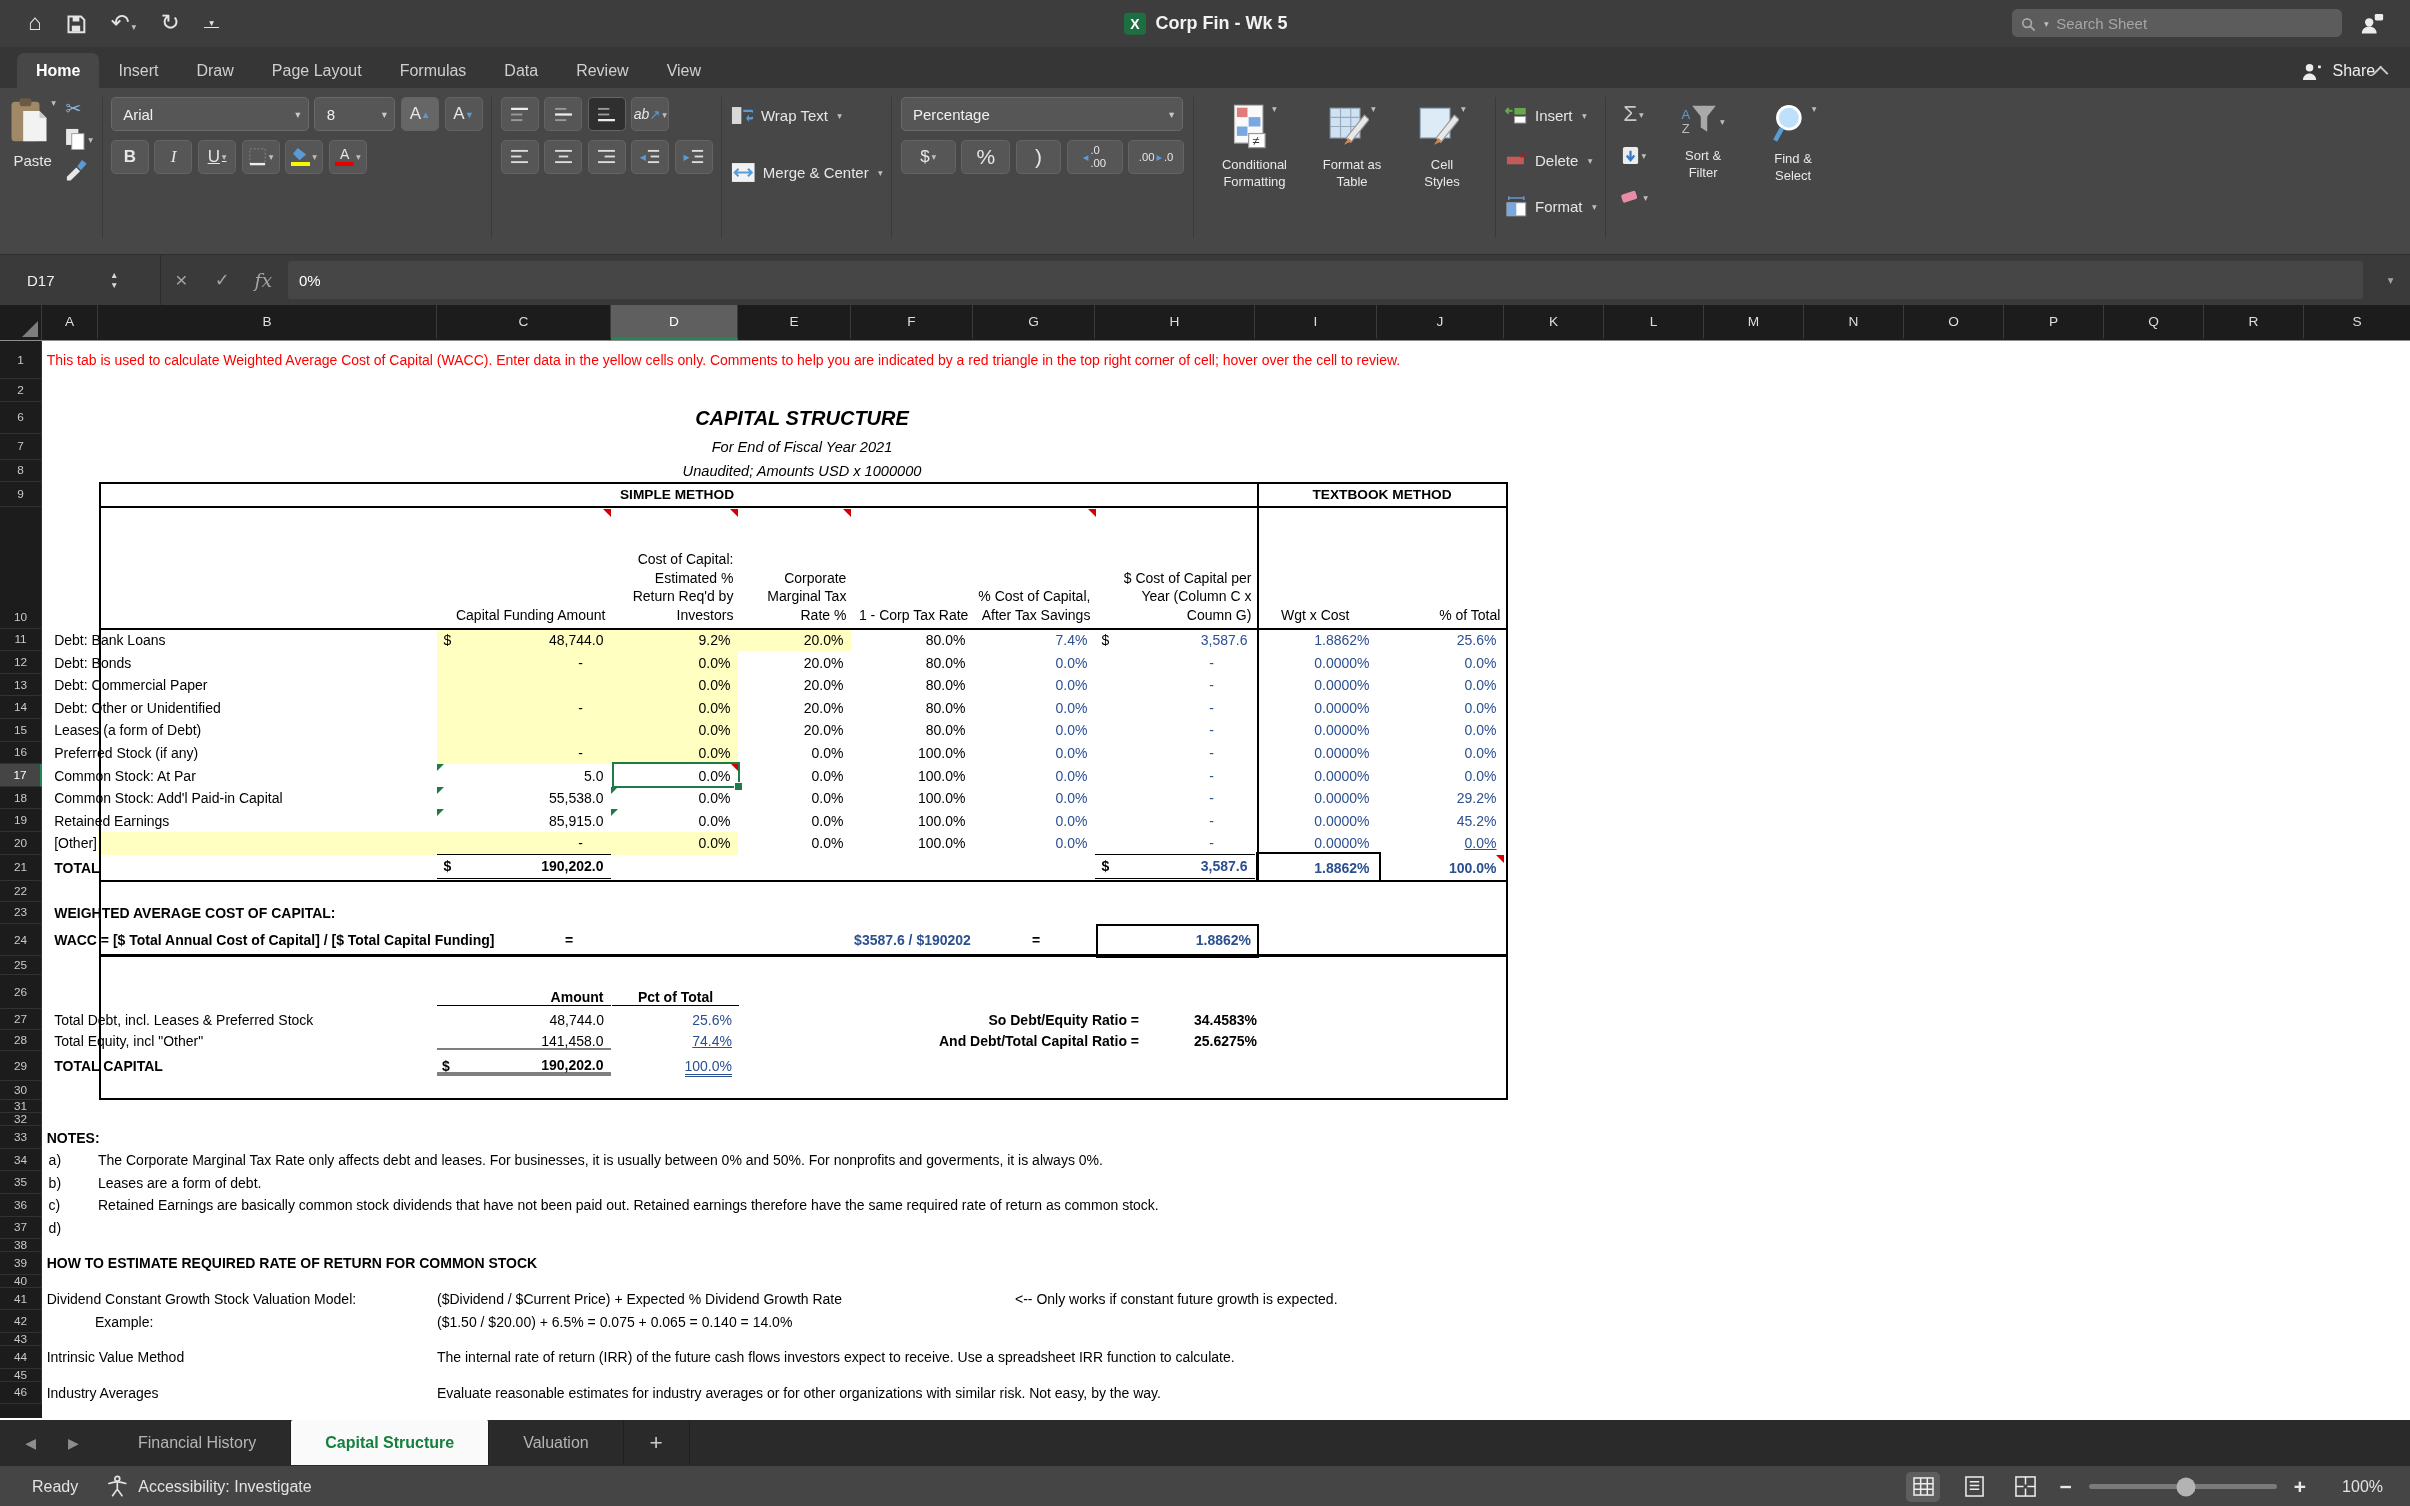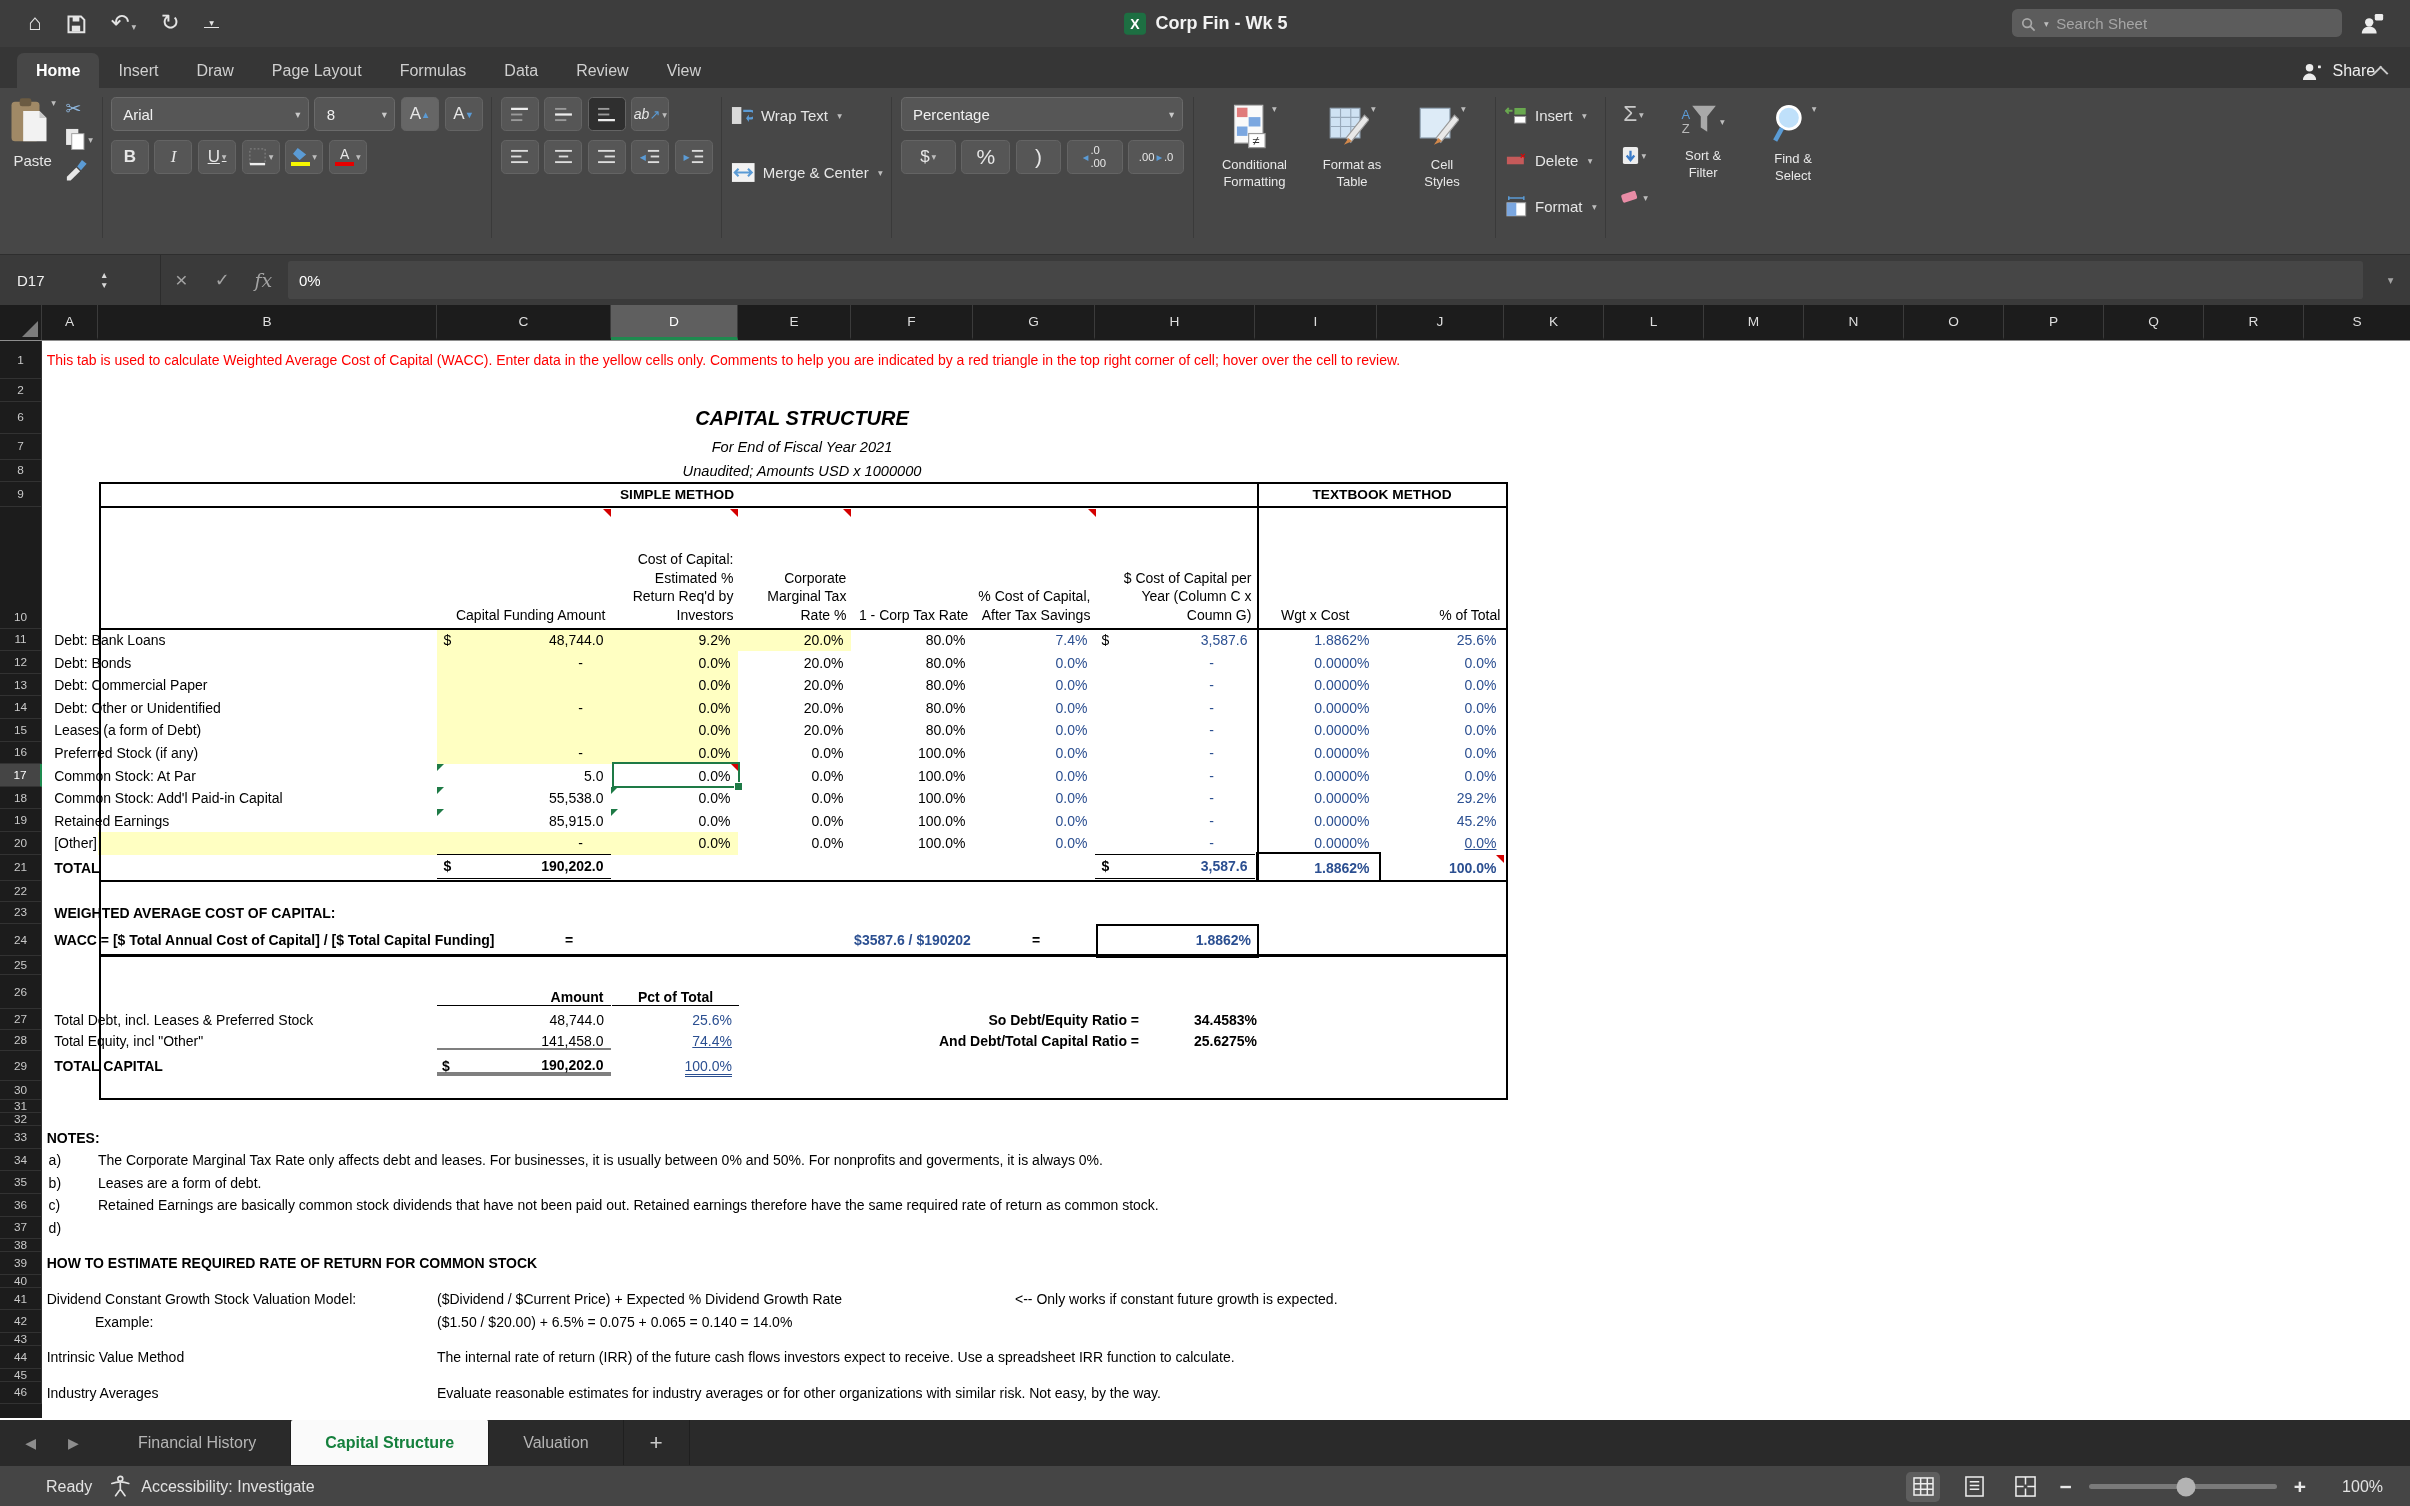--- a/index.html
+++ b/index.html
@@ -34,21 +34,21 @@
   .bigbtn{display:flex;flex-direction:column;align-items:center;justify-content:flex-start;gap:7.5px;font-size:13px;line-height:1.25;text-align:center;color:#E8E8E8;padding:5.6px 7.5px;min-width:90px;}
   .stackbtn{display:flex;align-items:center;gap:7.5px;font-size:15px;height:36px;}
   .clipcol{display:flex;flex-direction:column;gap:7.5px;margin-left:9.4px;align-items:flex-start;}
   .paste-big{display:flex;flex-direction:column;align-items:center;gap:5.6px;font-size:15px;}
   .mini{font-size:19px;}
   .ic{display:inline-block;vertical-align:middle;}
   .num2{font-size:11.3px;line-height:1.1;text-align:left;display:flex;align-items:center;gap:1.9px;}
   .blu{color:#5B9BD5;}
   
   .fbar{height:51px;background:#3a3a3a;display:flex;align-items:stretch;border-top:0.9px solid #2e2e2e;flex:none;}
-  .namebox{width:160px;display:flex;align-items:center;padding-left:15px;color:#F0F0F0;font-size:15px;}
+  .namebox{width:160px;display:flex;align-items:center;padding-left:25px;color:#F0F0F0;font-size:15px;}
   .namebox input{width:85px;background:transparent;border:none;outline:none;color:#F0F0F0;font-size:15px;font-family:"Liberation Sans",sans-serif;}
   .spin{display:flex;flex-direction:column;font-size:8.5px;color:#D8D8D8;line-height:1;gap:1.9px;margin-right:7.5px;}
   .fdiv{width:0.9px;background:#2c2c2c;}
   .fico{width:41px;display:flex;align-items:center;justify-content:center;color:#A3A3A3;font-size:18px;}
   .fx{font-family:"DejaVu Serif",serif;font-style:italic;font-size:19px;}
   .finput{flex:1;background:#464646;margin:5.6px 7.5px 5.6px 3.8px;border-radius:2.8px;display:flex;align-items:center;position:relative;}
   .finput input{width:95%;background:transparent;border:none;outline:none;color:#FFF;font-size:15px;padding-left:11.3px;font-family:"Liberation Sans",sans-serif;}
   
   .colheads{height:36px;background:#1c1c1c;display:flex;border-bottom:1.9px solid #8e8e8e;flex:none;}
   .corner{width:42px;flex:none;position:relative;border-right:0.9px solid #3b3b3b;}
@@ -85,21 +85,21 @@
   .selbox:after{content:'';position:absolute;right:-4.7px;bottom:-4.7px;width:6.6px;height:6.6px;background:#1E7A46;border:1.4px solid #fff;}
   .filler{height:14px;display:flex;}
   
   .sheettabs{height:45px;background:#2a2a2a;display:flex;align-items:stretch;flex:none;}
   .navarrows{width:104px;display:flex;align-items:center;justify-content:center;gap:32px;color:#8d8d8d;font-size:14px;}
   .stab{display:flex;align-items:center;justify-content:center;font-size:16px;color:#B5B5B5;border-right:0.9px solid #1f1f1f;padding:0 34px;cursor:default;}
   .stab.active{background:#FAFAFA;color:#15803D;font-weight:bold;border-radius:1.9px 1.9px 0 0;}
   .plustab{width:66px;display:flex;align-items:center;justify-content:center;color:#C9C9C9;font-size:22.6px;border-right:0.9px solid #1f1f1f;}
   
   .statusbar{height:42px;background:#454545;border-top:0.9px solid #2a2a2a;display:flex;align-items:center;color:#E2E2E2;font-size:16px;flex:none;position:relative;}
-  .statusbar .left{display:flex;align-items:center;gap:17px;padding-left:46px;}
+  .statusbar .left{display:flex;align-items:center;gap:28px;padding-left:32px;}
   .sb-right{position:absolute;right:28px;display:flex;align-items:center;gap:17px;}
   .viewico{width:34px;height:30px;display:flex;align-items:center;justify-content:center;border-radius:4.7px;}
   .viewico.active{background:#5e5e5e;}
   .ztrack{width:188px;height:4.7px;background:#7a7a7a;border-radius:2.8px;position:relative;}
   .zknob{position:absolute;left:52%;top:50%;transform:translate(-50%,-50%);width:19px;height:19px;border-radius:50%;background:#B3B3B3;}
   .zsign{font-size:21px;color:#E8E8E8;font-weight:bold;}
   .red-ins{color:#FE0000;}
   .t-title{font-weight:bold;font-style:italic;font-size:20px;}
   .t-sub{font-style:italic;font-size:14.6px;}
   .mhead{font-weight:bold;font-size:13.7px;text-align:center;}

